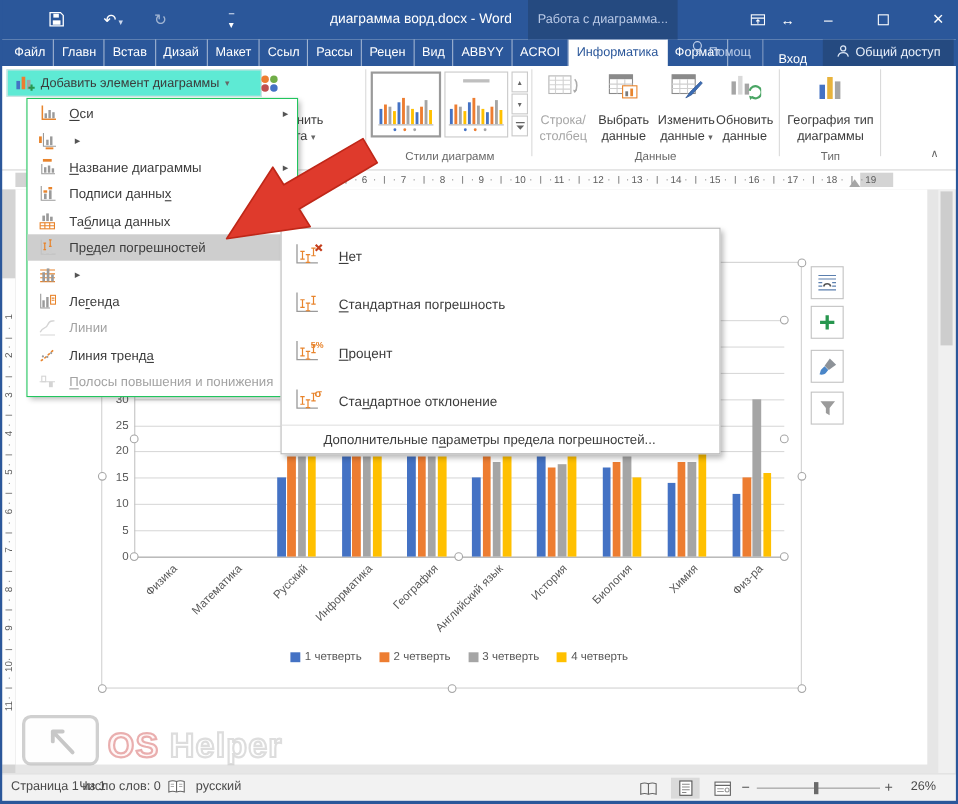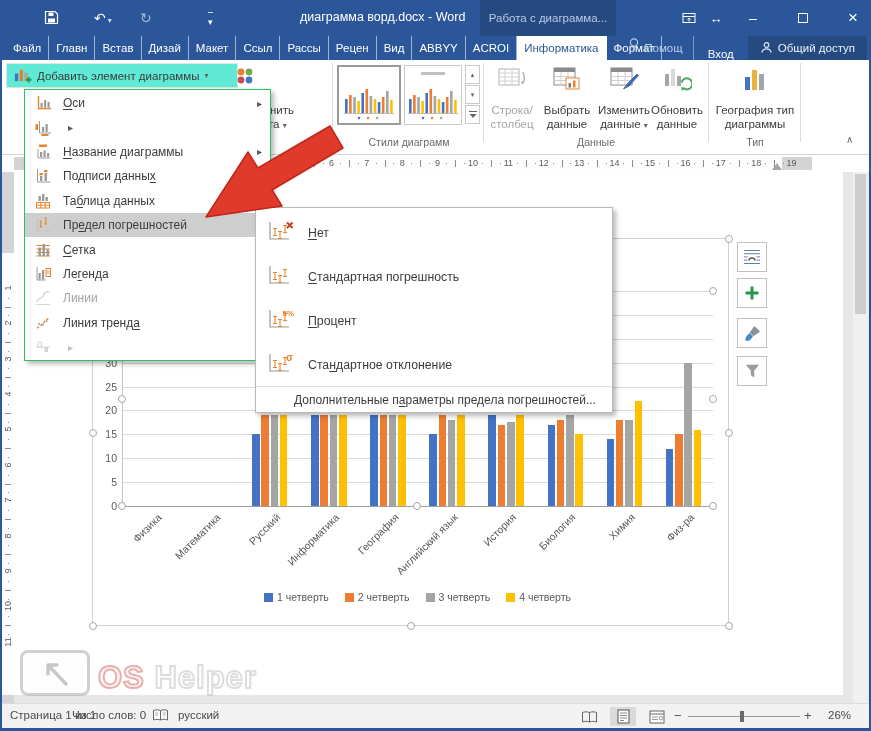--- a/index.html
+++ b/index.html
@@ -96,21 +96,21 @@
   #menu-main{position:absolute;left:24px;top:89px;width:247px;background:#fff;border:1px solid #22c55e;
              box-shadow:3px 3px 5px rgba(0,0,0,.28);z-index:50;padding:1px 0;}
   .mi{height:24.4px;display:flex;align-items:center;padding:0 8px 0 10px;font-size:12px;color:#3c3c3c;white-space:nowrap;}
   .mi .ic{width:28px;display:flex;align-items:center;}
   .mi .lb{flex:1;}
   .mi .ar{font-size:10px;color:#555;width:10px;text-align:right;}
   .mi.hl{background:#cecece;}
   .mi.dis{color:#a3a3a3;}
   .mi.dis .ar{color:#bdbdbd;}
   .mi.dis svg{opacity:.5;}
-  #menu-sub{position:absolute;left:255px;top:207px;width:358px;height:206px;background:#fff;border:1px solid #b9b9b9;
+  #menu-sub{position:absolute;left:255px;top:207px;width:400px;height:206px;background:#fff;border:1px solid #b9b9b9;
             box-shadow:3px 3px 5px rgba(0,0,0,.28);z-index:51;padding-top:3px;}
   .si{height:44px;display:flex;align-items:center;padding:0 10px;font-size:12.3px;color:#3c3c3c;white-space:nowrap;}
   .si .ic{width:42px;display:flex;align-items:center;}
   .sfoot{position:absolute;left:0;right:0;bottom:0;height:26px;border-top:1px solid #e0e0e0;display:flex;align-items:center;
          padding-left:38px;font-size:12px;color:#3c3c3c;white-space:nowrap;}
 
   
   #arrow-svg{position:absolute;left:0;top:0;z-index:60;pointer-events:none;}
 
   
@@ -685,21 +685,20 @@
       </div>
       <div class="mi">
         <span class="ic">
           <svg width="16" height="16" viewBox="0 0 16 16">
             <path d="M1.5 3.5h13.5M1.5 7h13.5M1.5 10.5h13.5M1.5 14h13.5" stroke="#e8842c"></path>
             <rect x="3.5" y="5.5" width="2.4" height="8.5" fill="#9a9a9a"></rect>
             <rect x="7.5" y="2" width="2.4" height="12" fill="#9a9a9a"></rect>
             <rect x="11.5" y="7.5" width="2.4" height="6.5" fill="#9a9a9a"></rect>
           </svg>
         </span>
-        <span class="lb"><u>С</u>етка</span>
         <span class="ar">▸</span>
       </div>
       <div class="mi">
         <span class="ic">
           <svg width="16" height="16" viewBox="0 0 16 16">
             <path d="M2 1v13h8.5" stroke="#9a9a9a" fill="none"></path>
             <rect x="3.5" y="7" width="2.2" height="6.5" fill="#9a9a9a"></rect>
             <rect x="7" y="4" width="2.2" height="9.5" fill="#9a9a9a"></rect>
             <rect x="11" y="2.5" width="4.5" height="8" fill="none" stroke="#e8842c"></rect>
             <path d="M12 5h2.5M12 7h2.5" stroke="#e8842c"></path>
@@ -731,20 +730,21 @@
         <span class="ar">▸</span>
       </div>
       <div class="mi dis">
         <span class="ic">
           <svg width="16" height="16" viewBox="0 0 16 16">
             <path d="M1 8h14" stroke="#ababab"></path>
             <rect x="3" y="3" width="3.5" height="5" fill="none" stroke="#ababab"></rect>
             <rect x="9.5" y="8" width="3.5" height="5" fill="#ababab"></rect>
           </svg>
         </span>
+        <span class="lb"><u>П</u>олосы повышения и понижения</span>
         <span class="ar">▸</span>
       </div>
     </div>
 <div id="menu-sub">
       <div class="si">
         <span class="ic">
           <svg width="30" height="26" viewBox="0 0 30 26">
             <path d="M4 2v17h19" stroke="#9a9a9a" fill="none" stroke-width="1.2"></path>
             <path d="M9 8.5v7M7 8.5h4M7 15.5h4" stroke="#e8842c" stroke-width="1.1" fill="none"></path>
             <path d="M14 11.5v7M12 11.5h4M12 18.5h4" stroke="#e8842c" stroke-width="1.1" fill="none"></path>

